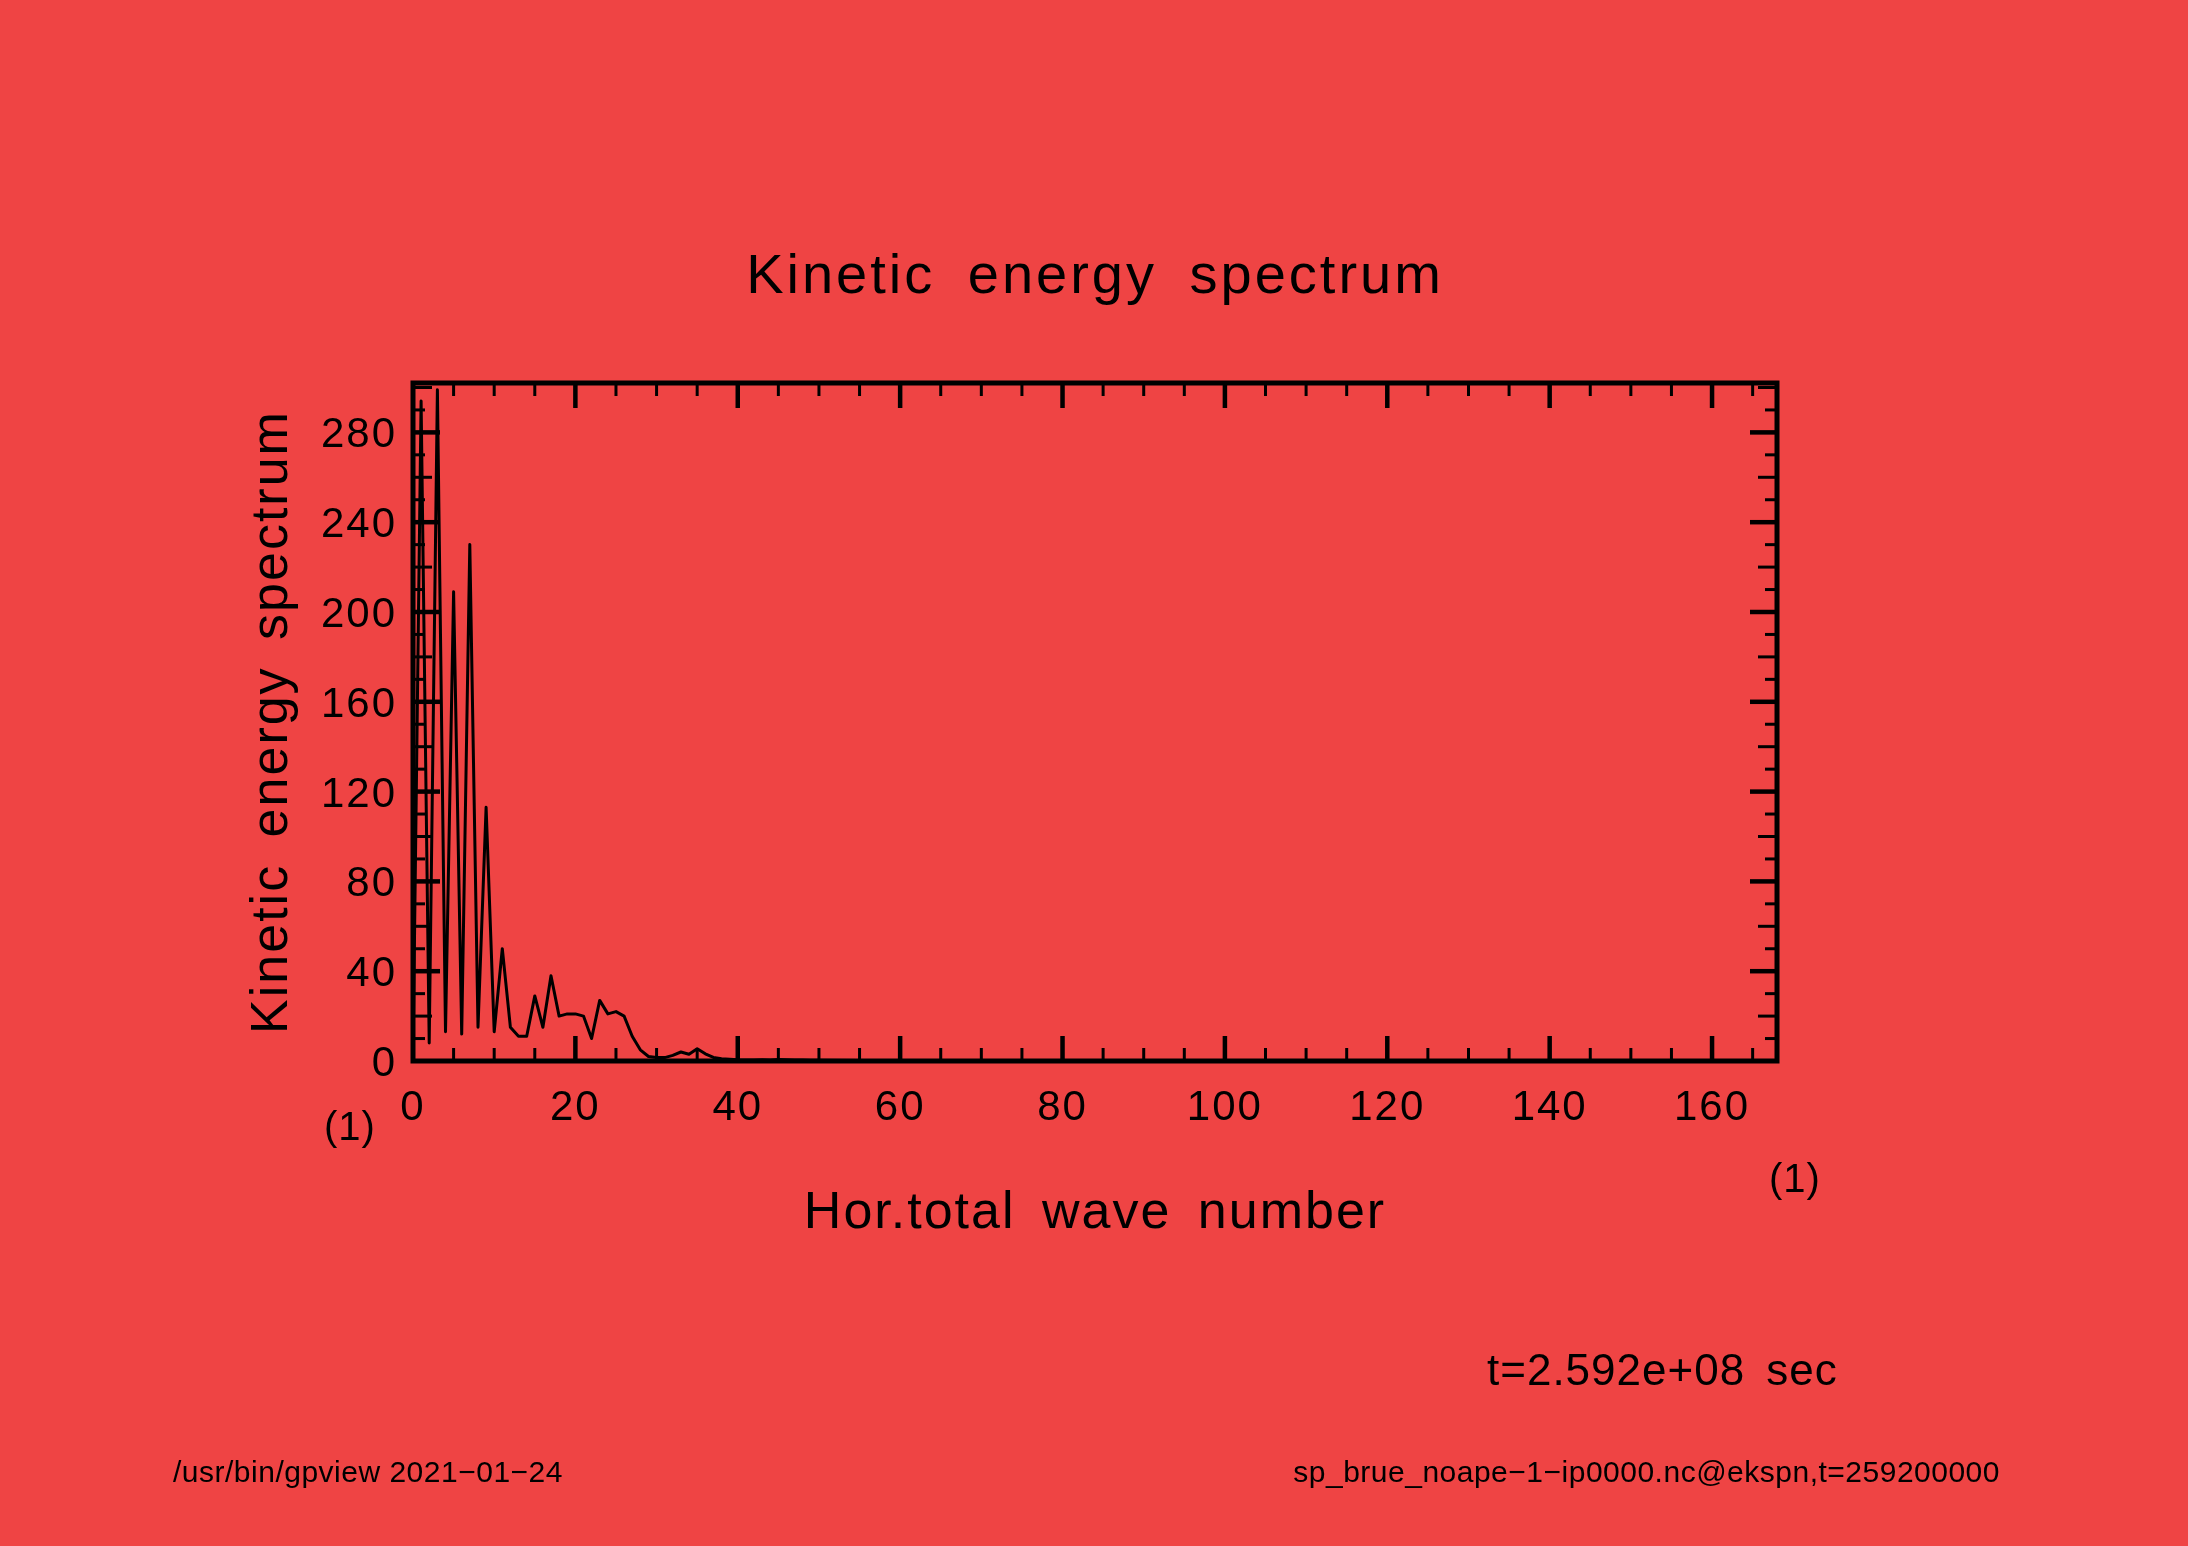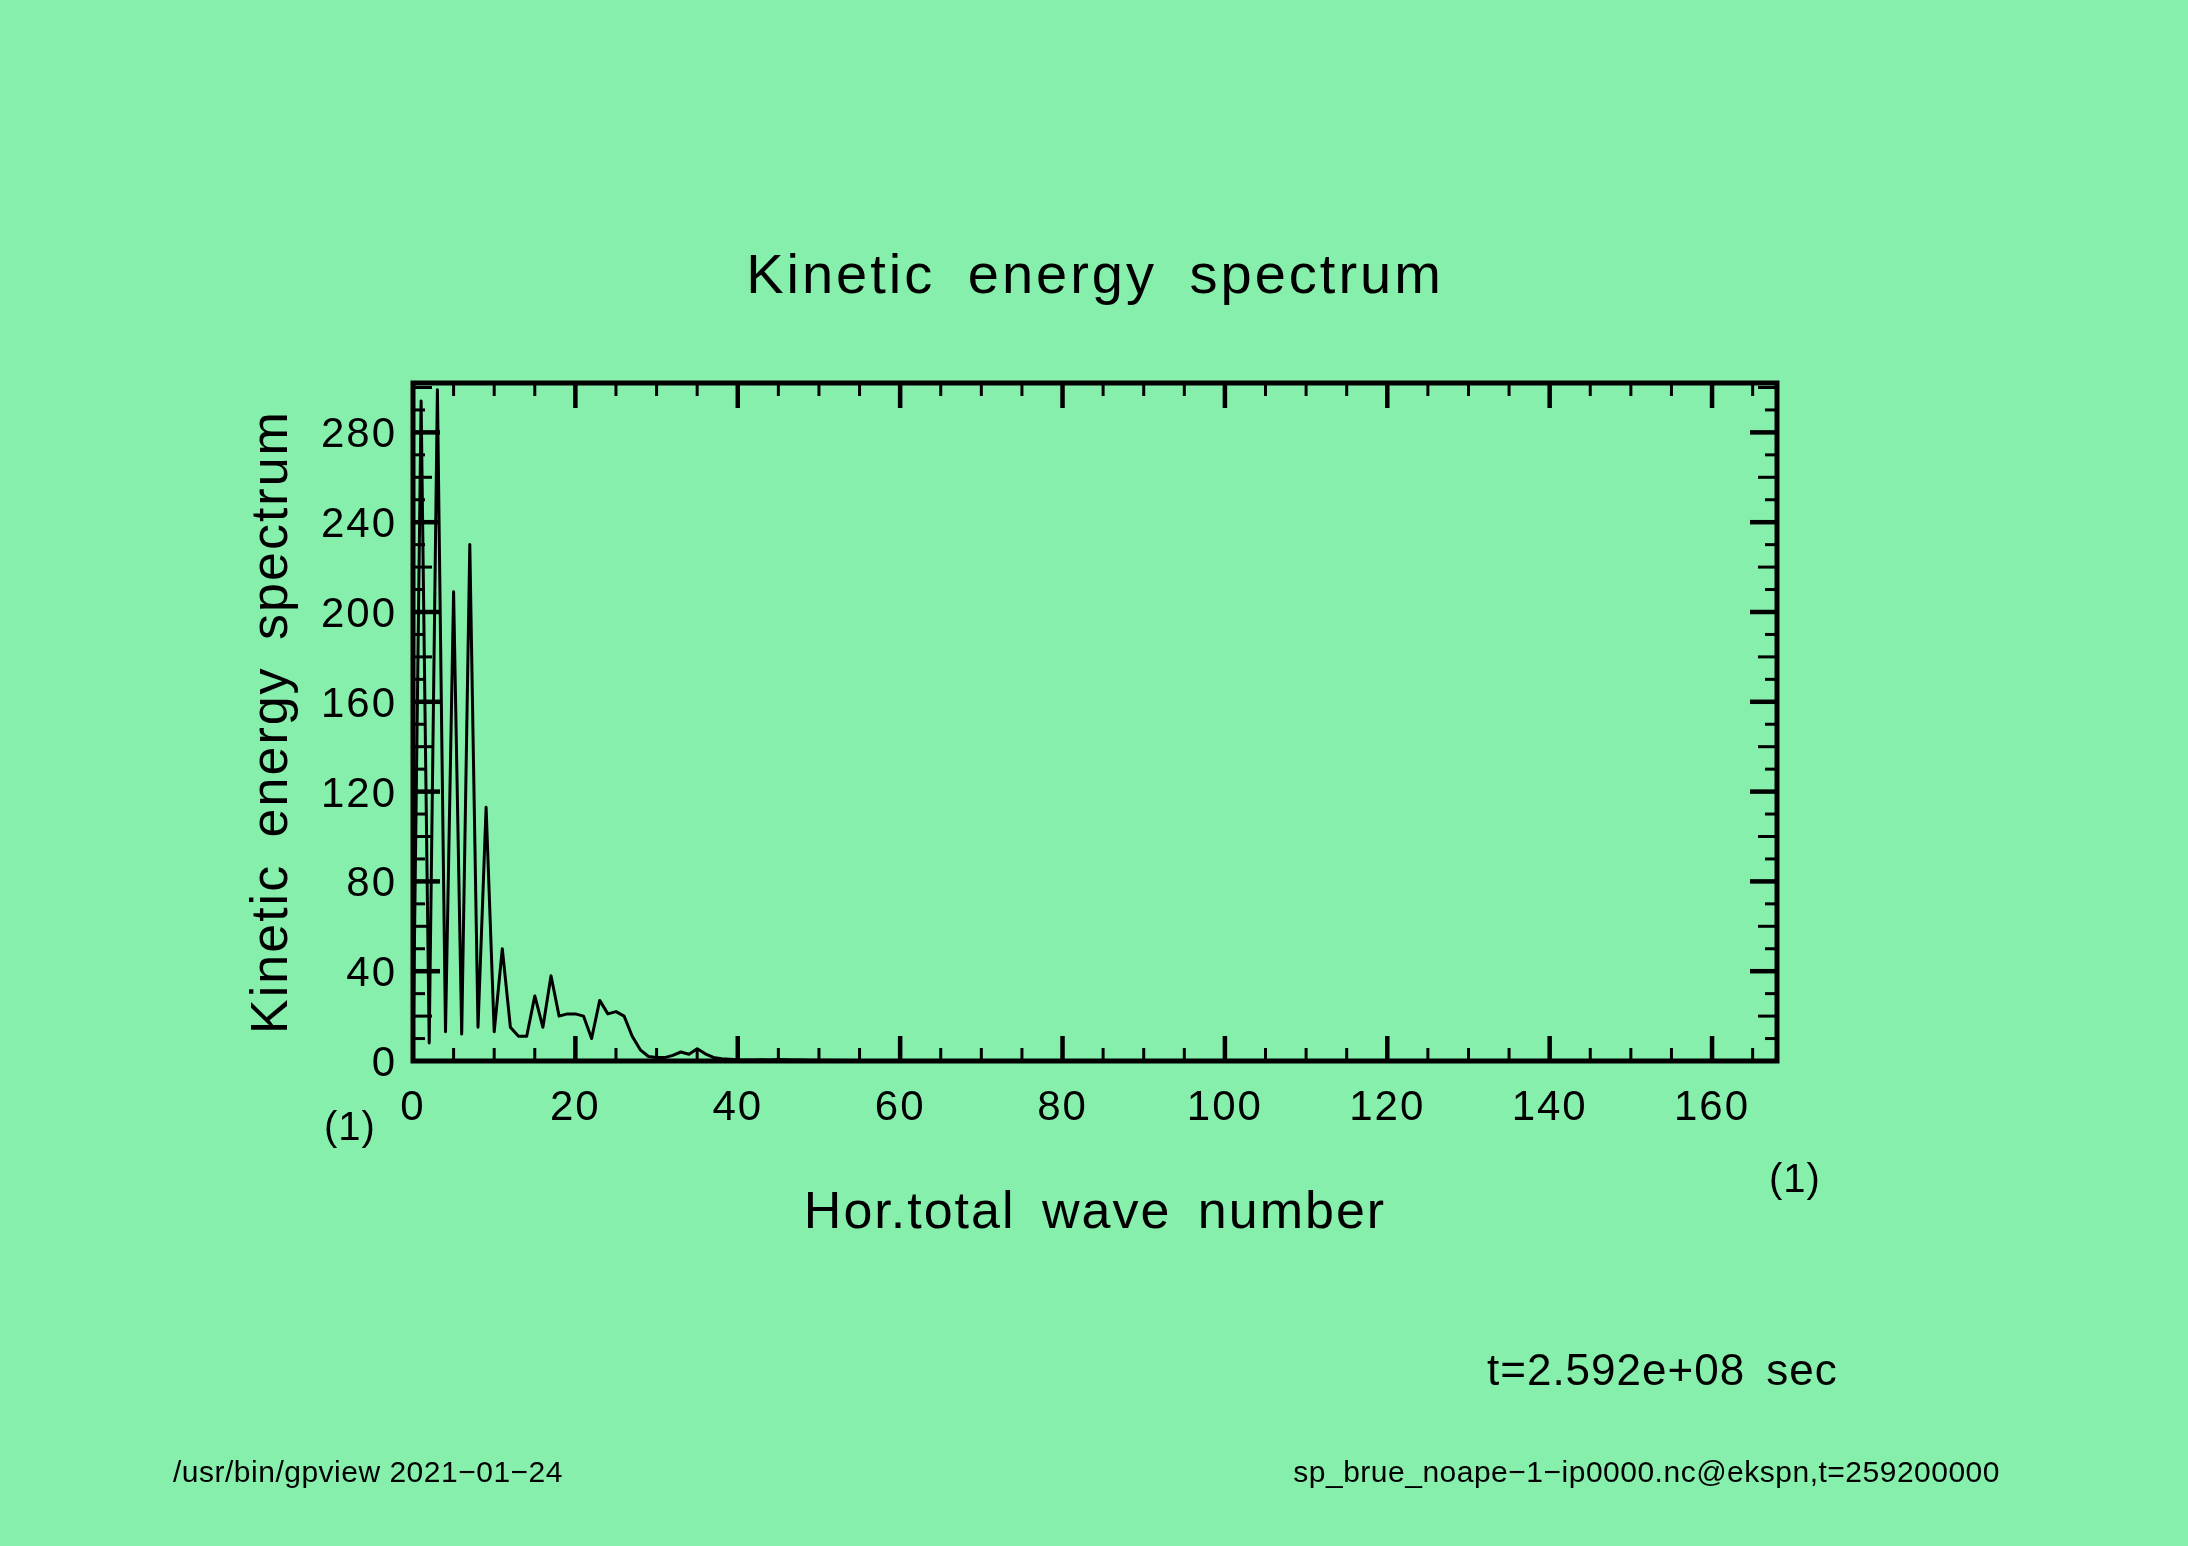--- a/index.html
+++ b/index.html
@@ -1,19 +1,19 @@
 <!DOCTYPE html>
 <html><head>
 <meta charset="utf-8">
 <style>
   html,body{margin:0;padding:0;background:#ffffff;}
   .page{
     position:relative;
     width:2188px;height:1546px;
-    background:#86efac;
+    background:#ef4444;
     font-family:"Liberation Sans","DejaVu Sans",sans-serif;
     overflow:hidden;
     text-align:right;
   }
   svg{position:absolute;left:0;top:0;}
   text{fill:#000000;}
   .title-text{font-size:56px;letter-spacing:3px;word-spacing:14px;}
   .axis-title{font-size:52px;letter-spacing:2px;word-spacing:10px;}
   .tick-label{font-size:42px;letter-spacing:2px;}
   .units-label{font-size:40px;letter-spacing:1px;}

